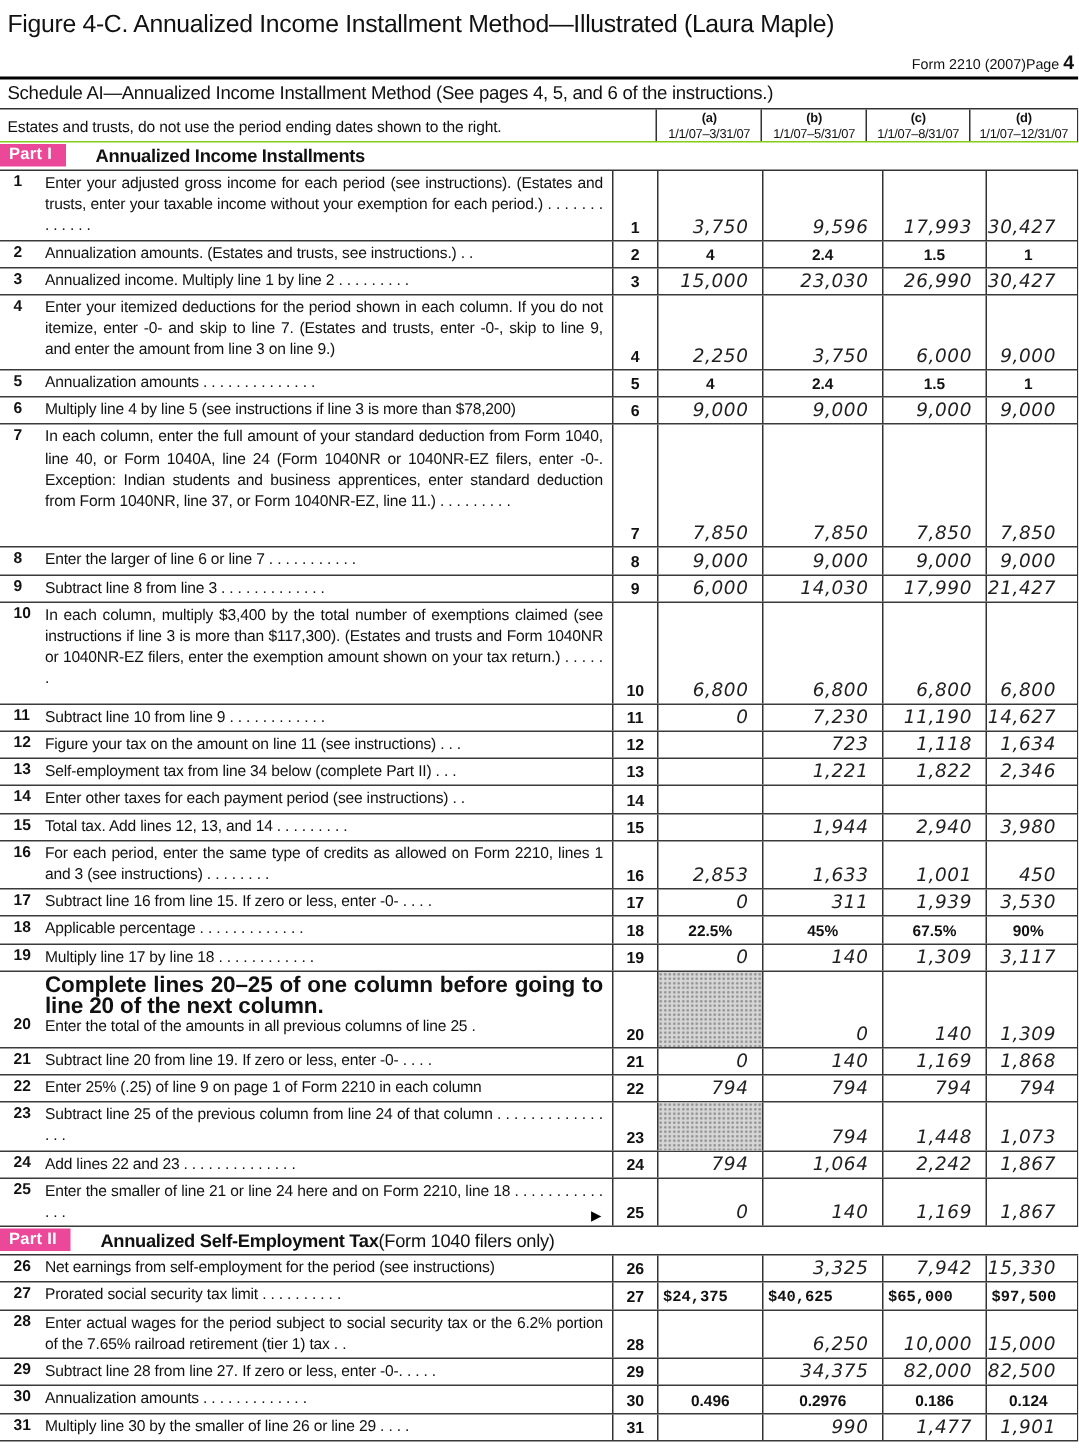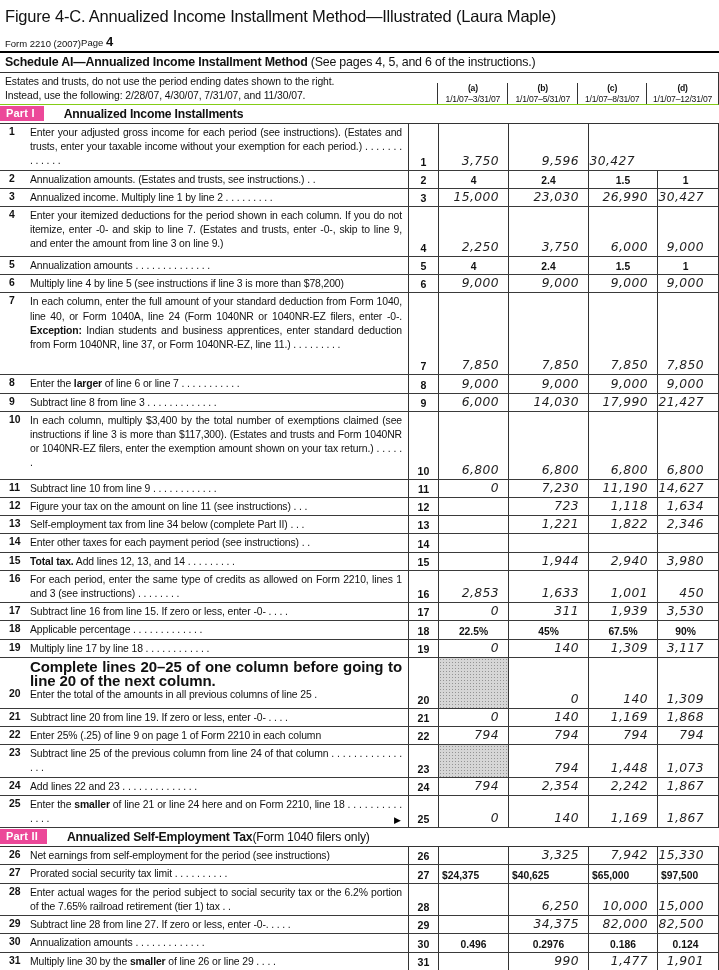--- a/index.html
+++ b/index.html
@@ -1,26 +1,26 @@
 <!DOCTYPE html>
 <html><head>
 <meta charset="utf-8">
 <style>
   html,body{margin:0;padding:0;background:#ffffff;}
   .page{
     width:719px;min-height:970px;background:#fff;color:#111;
     font-family:"Liberation Sans",sans-serif;position:relative;overflow:hidden;
     box-sizing:border-box;
   }
-  .b{font-weight:bold;}
+  .b{font-weight:normal;}
   
   .figtitle{padding:7px 4px 8px 5px;font-size:16.5px;letter-spacing:-0.2px;}
   .fig-main{font-weight:normal;}
   
-  .formline{display:flex;justify-content:flex-start;align-items:flex-end;
+  .formline{display:flex;justify-content:flex-end;align-items:flex-end;
     padding:0 3px 2px 5px;font-size:9.5px;border-bottom:2px solid #000;}
   .pageno{font-size:9.5px;}
   .pageno .pnum{font-weight:bold;font-size:13px;}
   
   .schedline{padding:2px 5px 3px 5px;font-size:12.4px;border-bottom:1px solid #333;letter-spacing:-0.2px;}
   .schedline .sub{font-weight:normal;}
   
   .notebox{display:flex;align-items:flex-end;border-bottom:1px solid #84cc16;border-right:1px solid #333;}
   .note-text{width:408px;box-sizing:border-box;padding:2px 4px 2px 5px;font-size:10.4px;line-height:13.5px;letter-spacing:-0.1px;}
   .nshade{width:30px;box-sizing:border-box;border-left:1px solid #333;}
@@ -43,21 +43,21 @@
   .dtext{display:block;text-align:justify;font-size:10.4px;line-height:14.2px;letter-spacing:-0.12px;padding-right:4px;color:#111;}
   .arrow{position:absolute;right:7px;bottom:2px;font-size:9px;color:#000;}
   .gnum{width:30px;box-sizing:border-box;border-left:1px solid #333;display:flex;align-items:flex-end;justify-content:center;
         font-weight:bold;font-size:10.6px;padding-bottom:2px;}
   .gcell{box-sizing:border-box;border-left:1px solid #333;display:flex;align-items:flex-end;justify-content:flex-end;
          padding:1px 9px 2px 2px;}
   .gcell.ca{width:70px}.gcell.cb{width:80px}.gcell.cc{width:69px}.gcell.cd{width:56px}
   .entry{font-family:"DejaVu Sans",sans-serif;font-style:italic;font-size:12.3px;letter-spacing:0.4px;color:#1f1f1f;}
   .pre{font-family:"Liberation Sans",sans-serif;font-weight:bold;font-style:normal;font-size:10.3px;color:#111;}
   .va-center{justify-content:center;padding-right:2px;}
-  .va-left{justify-content:flex-start;padding-left:3px;}
+  .va-left{justify-content:flex-start;padding-left:3px;font-family:Liberation Mono, monospace;}
   .shade{background-color:#d6d6d6;background-image:radial-gradient(#949494 0.8px, transparent 0.9px);background-size:3px 3px;}
   
   [data-name="form-row-1"]{min-height:46px}
   [data-name="form-row-4"]{min-height:50px}
   [data-name="form-row-7"]{min-height:82px}
   [data-name="form-row-10"]{min-height:68px}
   [data-name="form-row-16"]{min-height:31px}
   [data-name="form-row-20"]{min-height:51px}
   [data-name="form-row-23"]{min-height:31px}
   [data-name="form-row-25"]{min-height:32px}
@@ -80,21 +80,20 @@
   </div>
 
   <div class="schedline" data-name="schedule-title-line">
     <span class="b" data-name="schedule-title">Schedule AI—Annualized Income Installment Method</span>
     <span class="sub" data-name="schedule-subtitle">(See pages 4, 5, and 6 of the instructions.)</span>
   </div>
 
   <div class="notebox" data-name="estates-trusts-note-row">
     <div class="note-text" data-name="estates-trusts-note">
       <div data-name="note-line-1">Estates and trusts, do not use the period ending dates shown to the right.</div>
-      <div data-name="note-line-2">Instead, use the following: 2/28/07, 4/30/07, 7/31/07, and 11/30/07.</div>
     </div>
     <div class="nshade shade" data-name="header-shaded-cell"></div>
     <div class="hc ca" data-name="column-header-a">
       <div class="hl" data-name="column-a-label">(a)</div>
       <div class="hr2" data-name="column-a-range">1/1/07–3/31/07</div>
     </div>
     <div class="hc cb" data-name="column-header-b">
       <div class="hl" data-name="column-b-label">(b)</div>
       <div class="hr2" data-name="column-b-range">1/1/07–5/31/07</div>
     </div>
@@ -117,20 +116,21 @@
       <div class="frow" data-name="form-row-1">
         <div class="desc" data-name="row-description">
           <div class="dpar" data-name="description-paragraph">
             <span class="lnum" data-name="line-number">1</span>
             <span class="dtext" data-name="description-text"><span data-name="text-segment">Enter your adjusted gross income for each period (see instructions). (Estates and trusts, enter your taxable income without your exemption for each period.)  .  .  .  .  .  .  .  .  .  .  .  .  .</span></span>
           </div>
         </div>
         <div class="gnum" data-name="grid-line-number">1</div>
         <div class="gcell ca entry" data-name="value-cell-a-line-1">3,750</div>
         <div class="gcell cb entry" data-name="value-cell-b-line-1">9,596</div>
+        <div class="gcell cc entry" data-name="value-cell-c-line-1">17,993</div>
         <div class="gcell cd entry" data-name="value-cell-d-line-1">30,427</div>
       </div>
       <div class="frow" data-name="form-row-2">
         <div class="desc" data-name="row-description">
           <div class="dpar" data-name="description-paragraph">
             <span class="lnum" data-name="line-number">2</span>
             <span class="dtext" data-name="description-text"><span data-name="text-segment">Annualization amounts. (Estates and trusts, see instructions.)  .  .</span></span>
           </div>
         </div>
         <div class="gnum" data-name="grid-line-number">2</div>
@@ -415,21 +415,21 @@
       </div>
       <div class="frow" data-name="form-row-24">
         <div class="desc" data-name="row-description">
           <div class="dpar" data-name="description-paragraph">
             <span class="lnum" data-name="line-number">24</span>
             <span class="dtext" data-name="description-text"><span data-name="text-segment">Add lines 22 and 23  .  .  .  .  .  .  .  .  .  .  .  .  .  .</span></span>
           </div>
         </div>
         <div class="gnum" data-name="grid-line-number">24</div>
         <div class="gcell ca entry" data-name="value-cell-a-line-24">794</div>
-        <div class="gcell cb entry" data-name="value-cell-b-line-24">2,354</div>
+        <div class="gcell cb entry" data-name="value-cell-b-line-24">1,064</div>
         <div class="gcell cc entry" data-name="value-cell-c-line-24">2,242</div>
         <div class="gcell cd entry" data-name="value-cell-d-line-24">1,867</div>
       </div>
       <div class="frow" data-name="form-row-25">
         <div class="desc" data-name="row-description">
           <div class="dpar" data-name="description-paragraph">
             <span class="lnum" data-name="line-number">25</span>
             <span class="dtext" data-name="description-text"><span data-name="text-segment">Enter the </span><span class="b" data-name="bold-text">smaller</span><span data-name="text-segment"> of line 21 or line 24 here and on Form 2210, line 18   .  .  .  .  .  .  .  .  .  .  .  .  .  .</span></span>
           </div>
           <span class="arrow" data-name="pointer-arrow-icon">▶</span>

